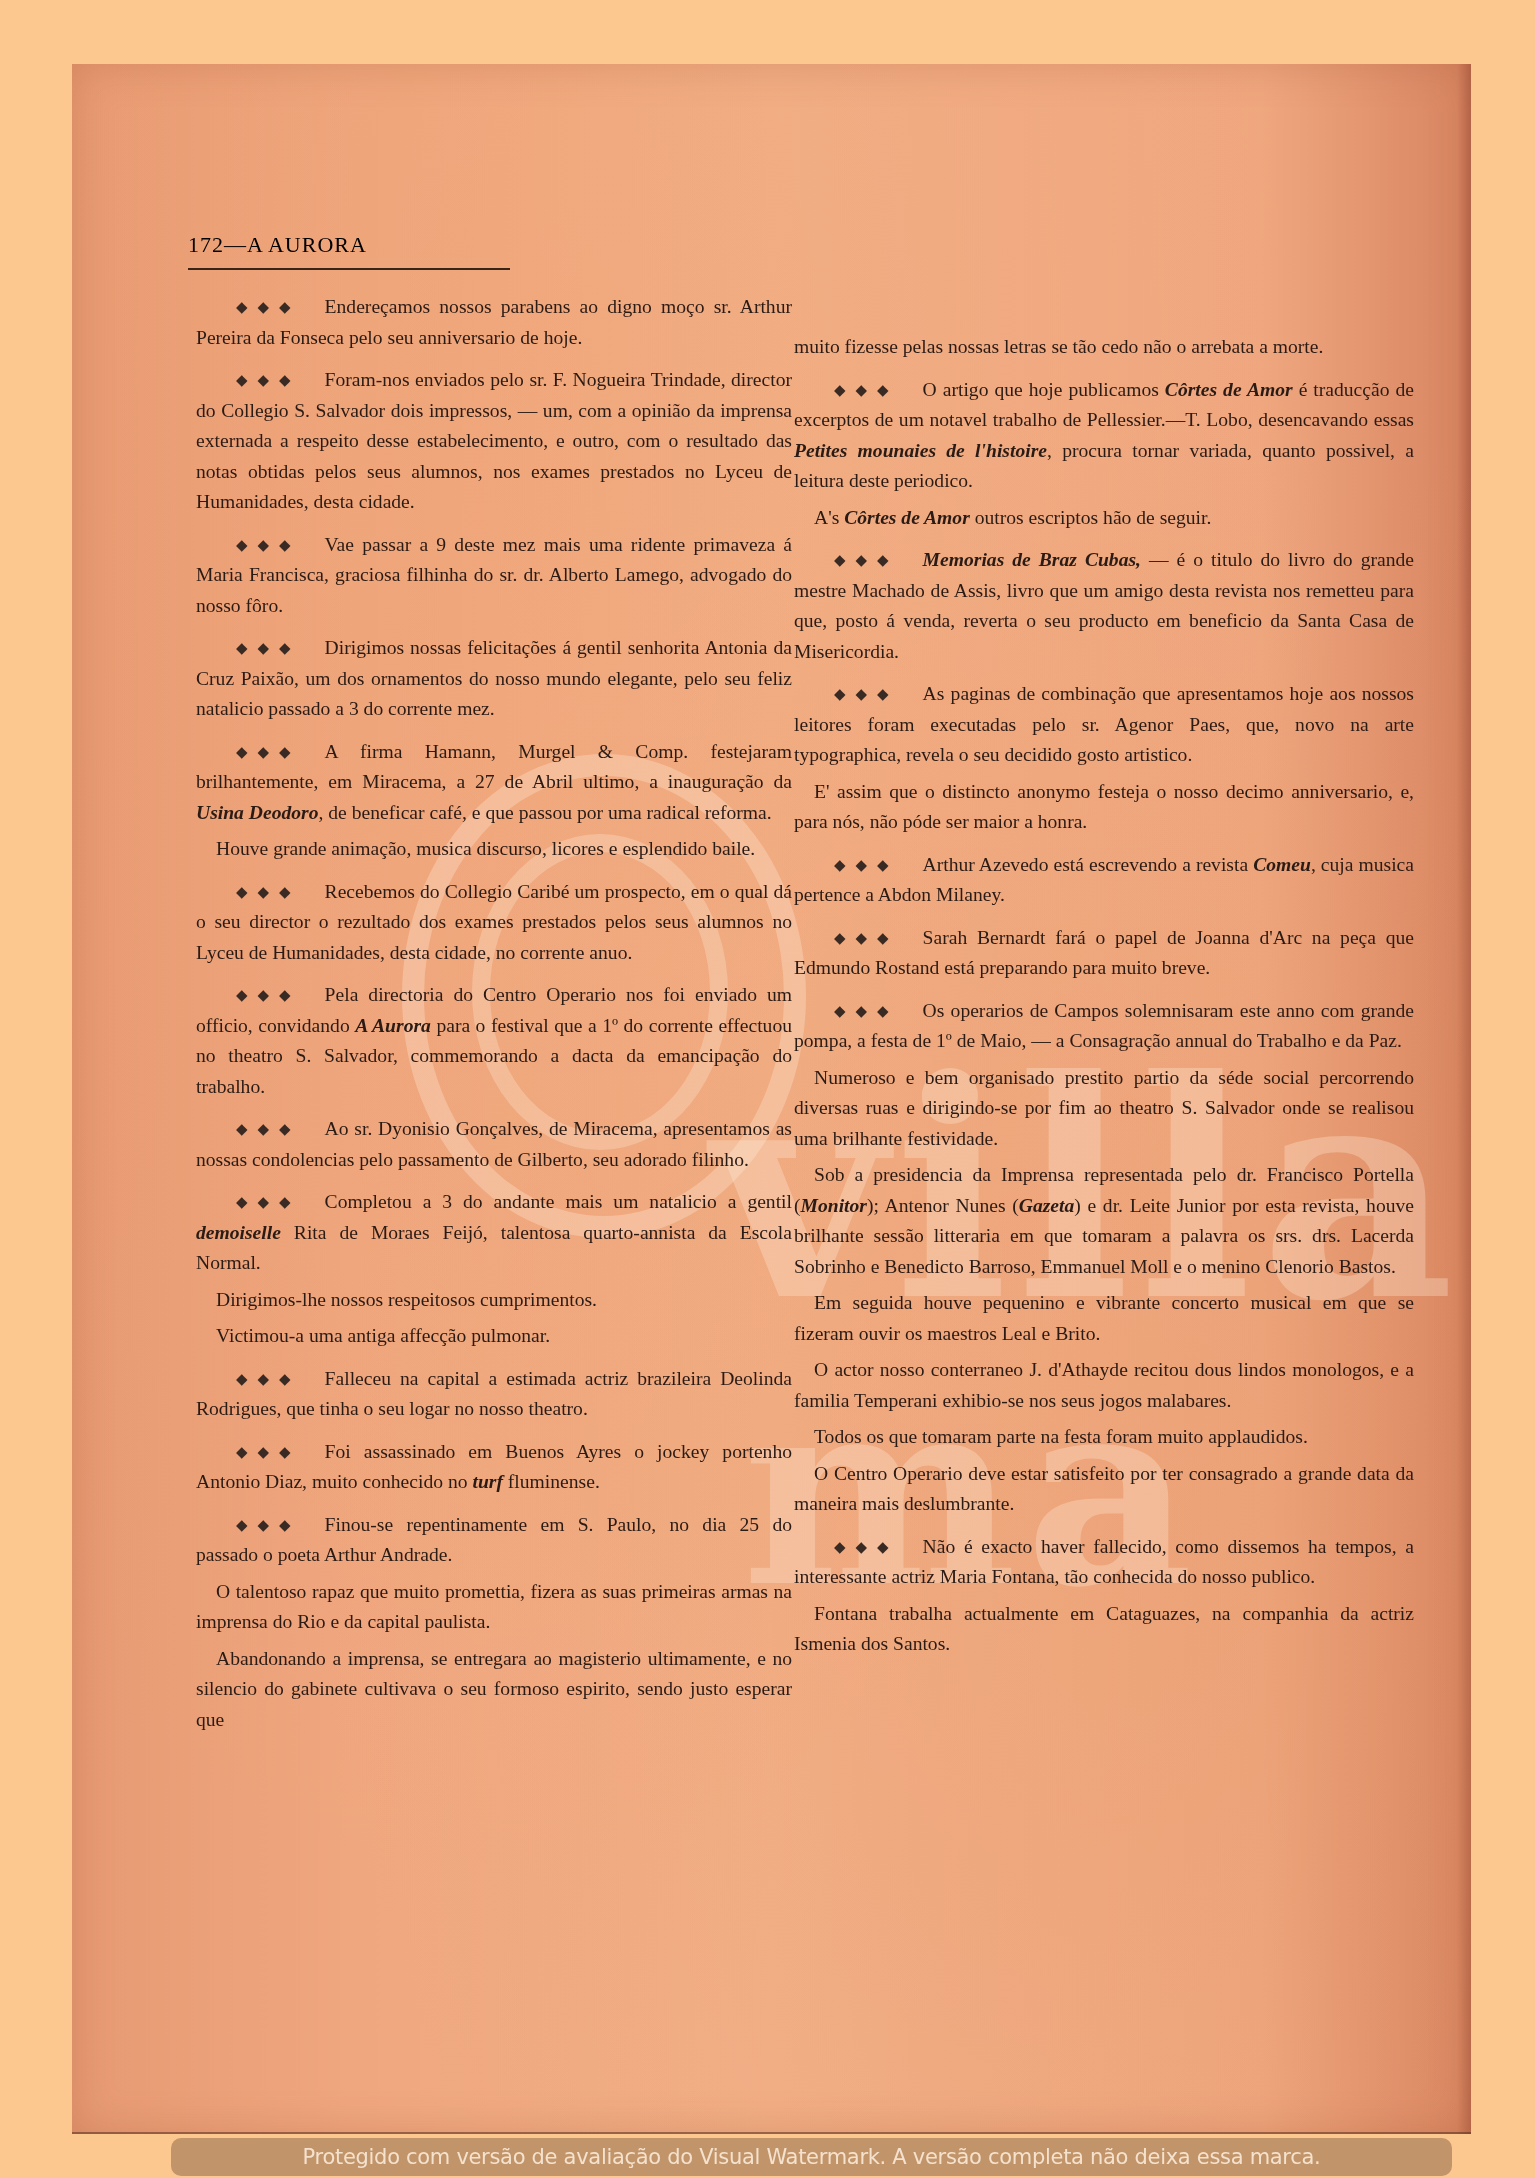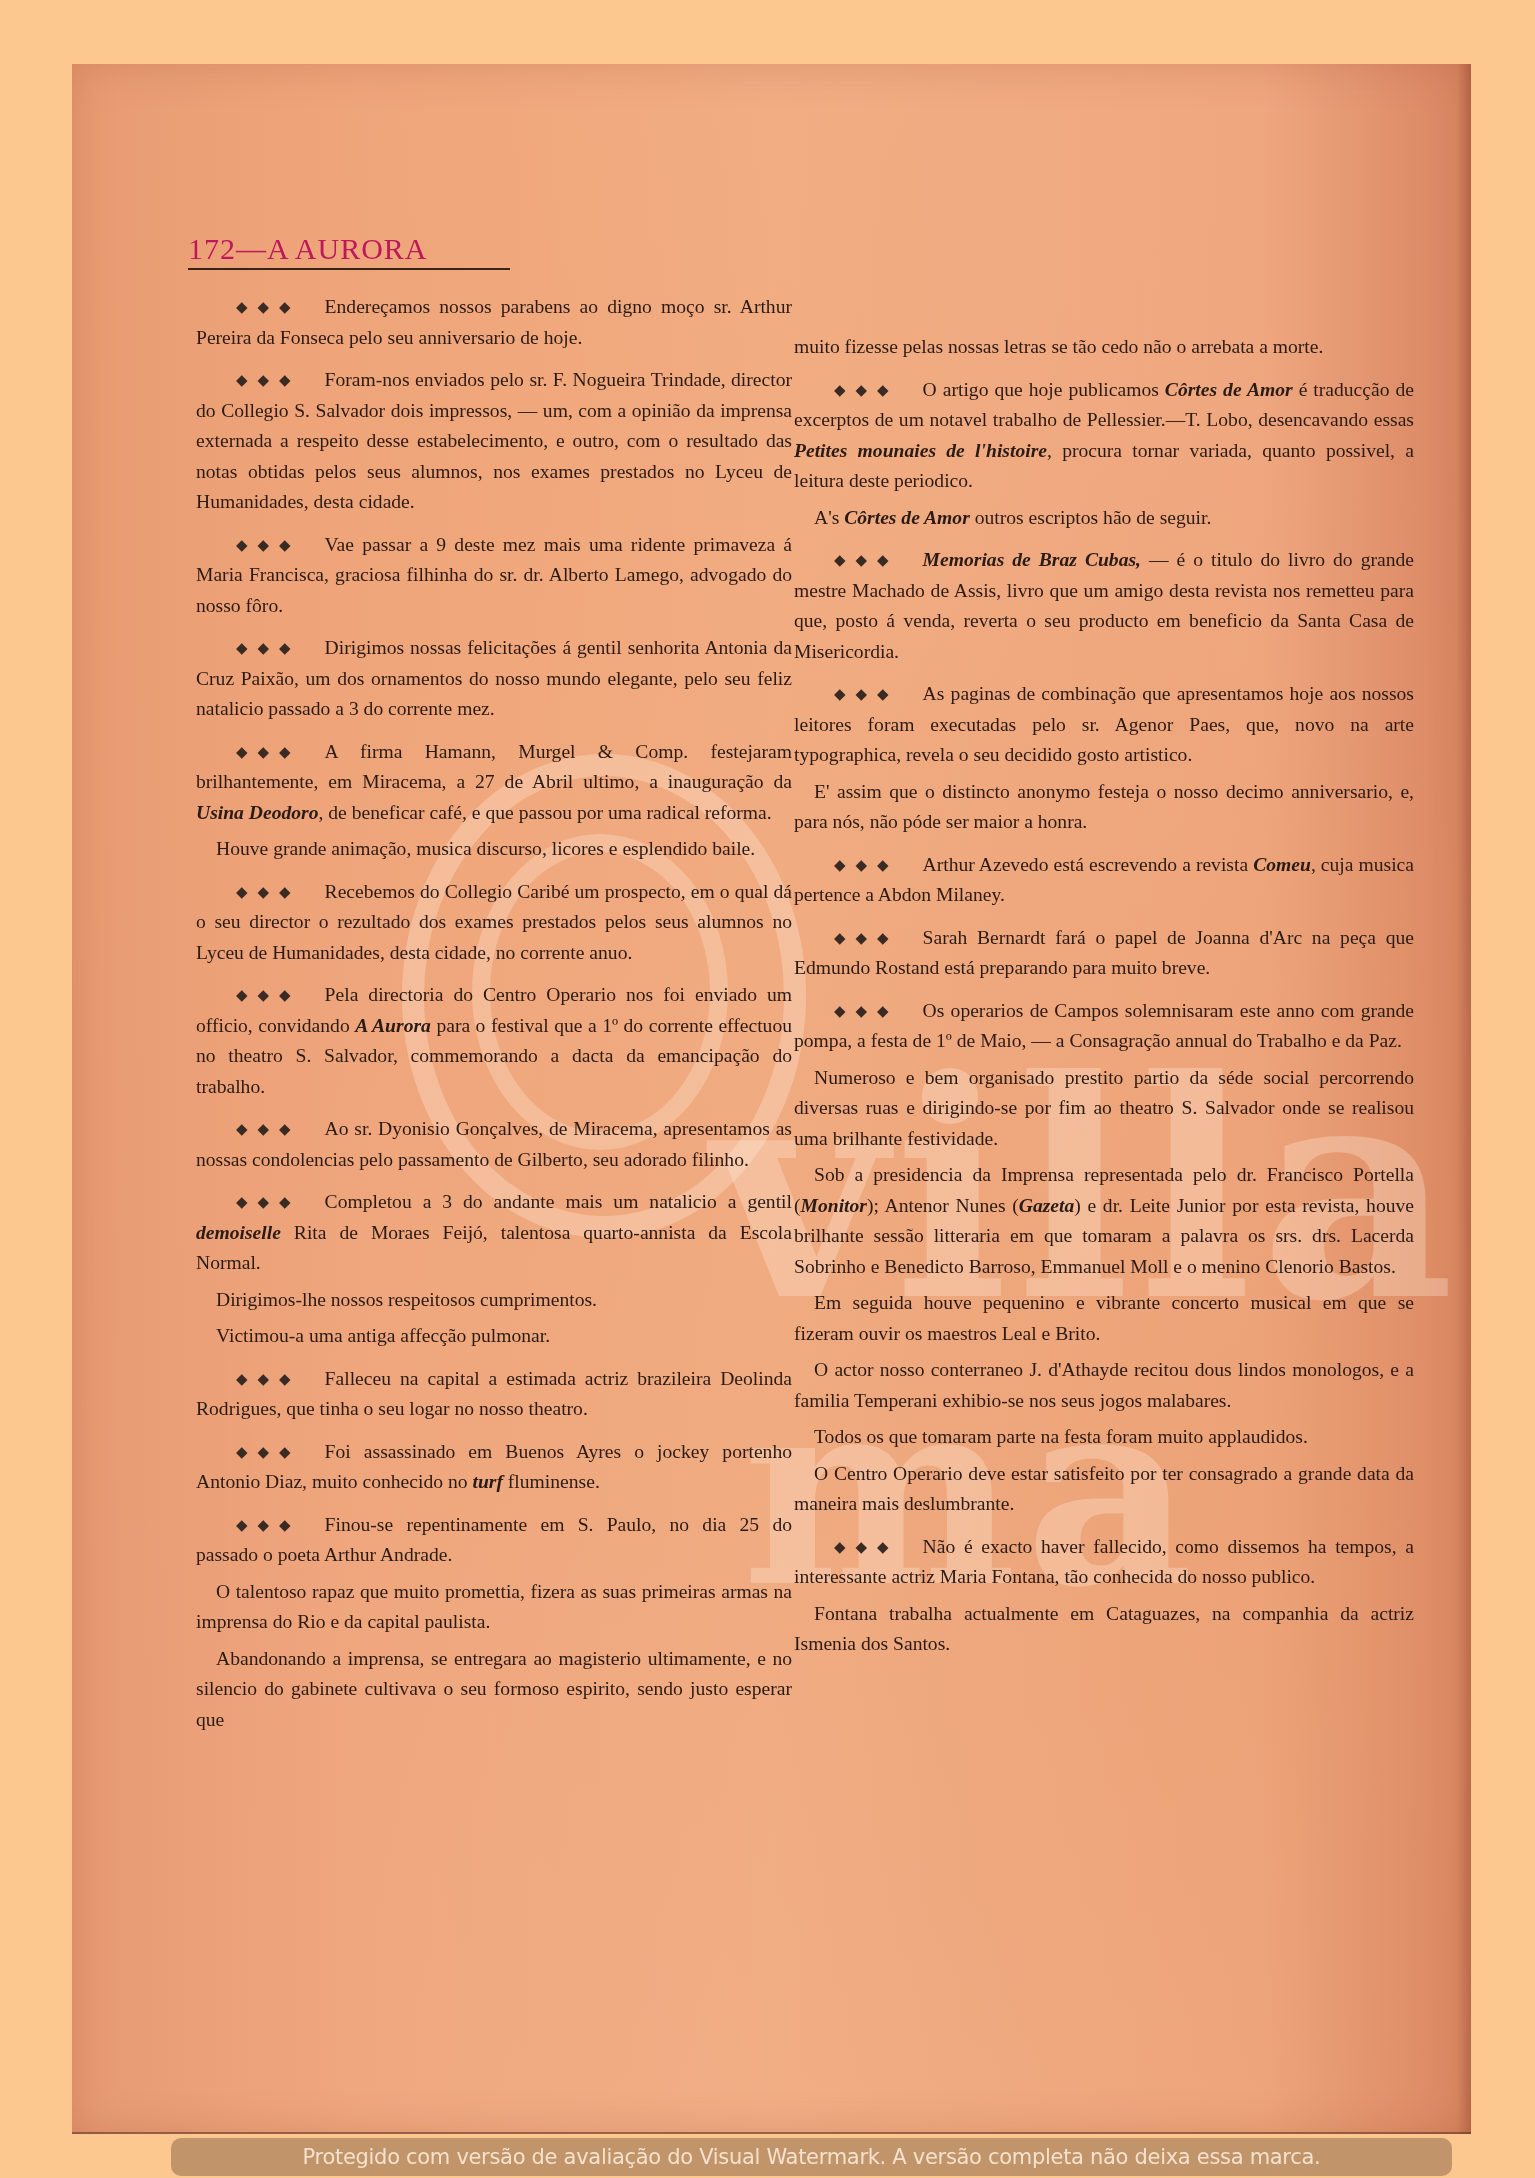--- a/index.html
+++ b/index.html
@@ -37,21 +37,21 @@
   }
   .wm-text {
     position: absolute; font-family: "DejaVu Serif", serif; font-weight: bold;
     color: rgba(255,235,215,0.33); letter-spacing: 8px; white-space: nowrap;
   }
   .wm-t1 { left: 310px; top: 260px; font-size: 300px; }
   .wm-t2 { left: 340px; top: 560px; font-size: 260px; margin-top: 25px; }
 
   .running-head {
     position: absolute; left: 188px; top: 232px;
-    font-size: 30px; letter-spacing: 1px; color: #be185d;
+    font-size: 22px; letter-spacing: 1px; color: #000000;
   }
   .head-rule {
     position: absolute; left: 188px; top: 268px; width: 322px; height: 2px;
     background: #3a2418;
   }
   .column {
     position: absolute; top: 292px;
     font-size: 19.6px; line-height: 30.5px; color: #2b1b15;
     text-align: justify; hyphens: manual;
   }

